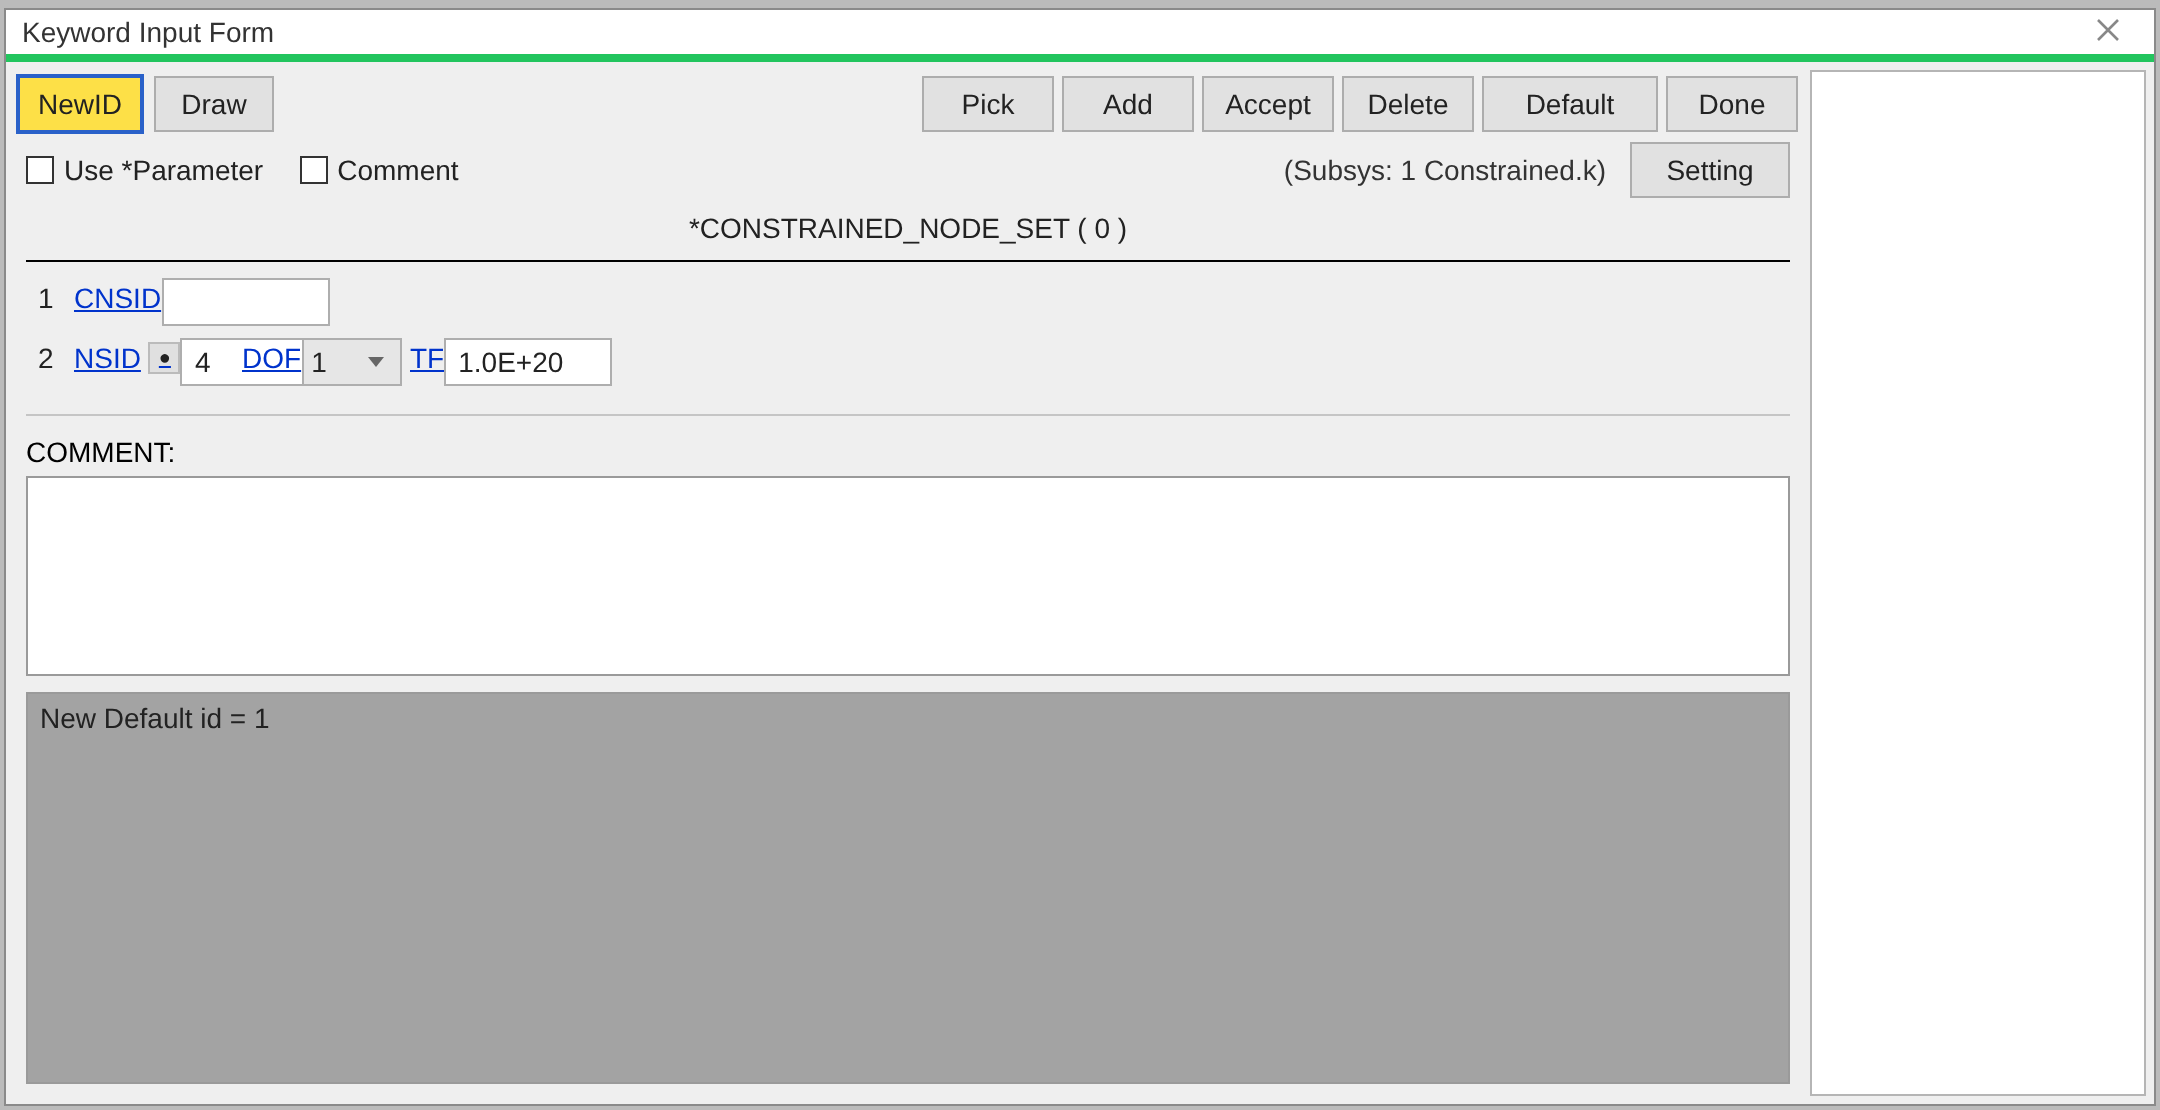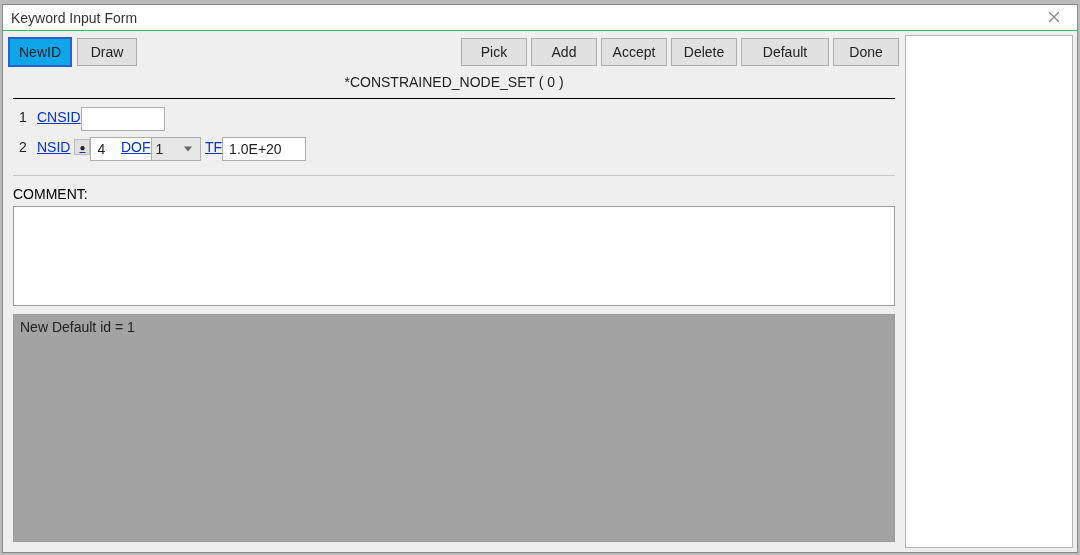--- a/index.html
+++ b/index.html
@@ -8,21 +8,21 @@
   .window {
     position: absolute;
     left: 2px; top: 4px; right: 2px; bottom: 2px;
     background: #efefef;
     border: 1px solid #8a8a8a;
     display: flex; flex-direction: column;
   }
   .titlebar {
     height: 26px;
     background: #fff;
-    border-bottom: 1px solid #22c55e;
+    border-bottom: 4px solid #22c55e;
     display: flex; align-items: center; justify-content: space-between;
     padding: 0 8px;
     font-size: 14px;
     color: #333;
   }
   .titlebar .close {
     color: #999; font-size: 15px; width: 30px; text-align: center;
   }
 
   .body {
@@ -57,21 +57,21 @@
     border: 1px solid #adadad;
     font-size: 14px;
     color: #222;
     display: inline-flex; align-items: center; justify-content: center;
     cursor: default;
   }
   .btn-newid {
     width: 62px; margin-right: 6px;
     outline: 2px solid #2a61c9;
     outline-offset: -1px;
-    background: #0ea5e9;
+    background: #fde047;
   }
   .btn-draw { width: 60px; }
   .spacer { flex: 1; }
   .btn-r { width: 66px; margin-left: 4px; text-align: right; }
   .btn-r-wide { width: 88px; }
 
   
   .row2 {
     height: 32px;
     display: flex; align-items: center;
@@ -213,20 +213,33 @@
         <button class="btn btn-draw">Draw</button>
         <div class="spacer"></div>
         <button class="btn btn-r">Pick</button>
         <button class="btn btn-r">Add</button>
         <button class="btn btn-r">Accept</button>
         <button class="btn btn-r">Delete</button>
         <button class="btn btn-r btn-r-wide">Default</button>
         <button class="btn btn-r">Done</button>
       </div>
 
+      <div class="row2">
+        <label class="cbwrap">
+          <span class="cb"></span>
+          <span>Use *Parameter</span>
+        </label>
+        <label class="cbwrap">
+          <span class="cb"></span>
+          <span>Comment</span>
+        </label>
+        <div class="spacer"></div>
+        <span class="subsys">(Subsys: 1 Constrained.k)</span>
+        <button class="btn btn-setting">Setting</button>
+      </div>
 
       <div class="row3">
         <span>*CONSTRAINED_NODE_SET    ( 0 )</span>
       </div>
 
       <div class="cards">
 
         <div class="cardrow">
           <div class="cardidx">1</div>
           <div class="fields">

